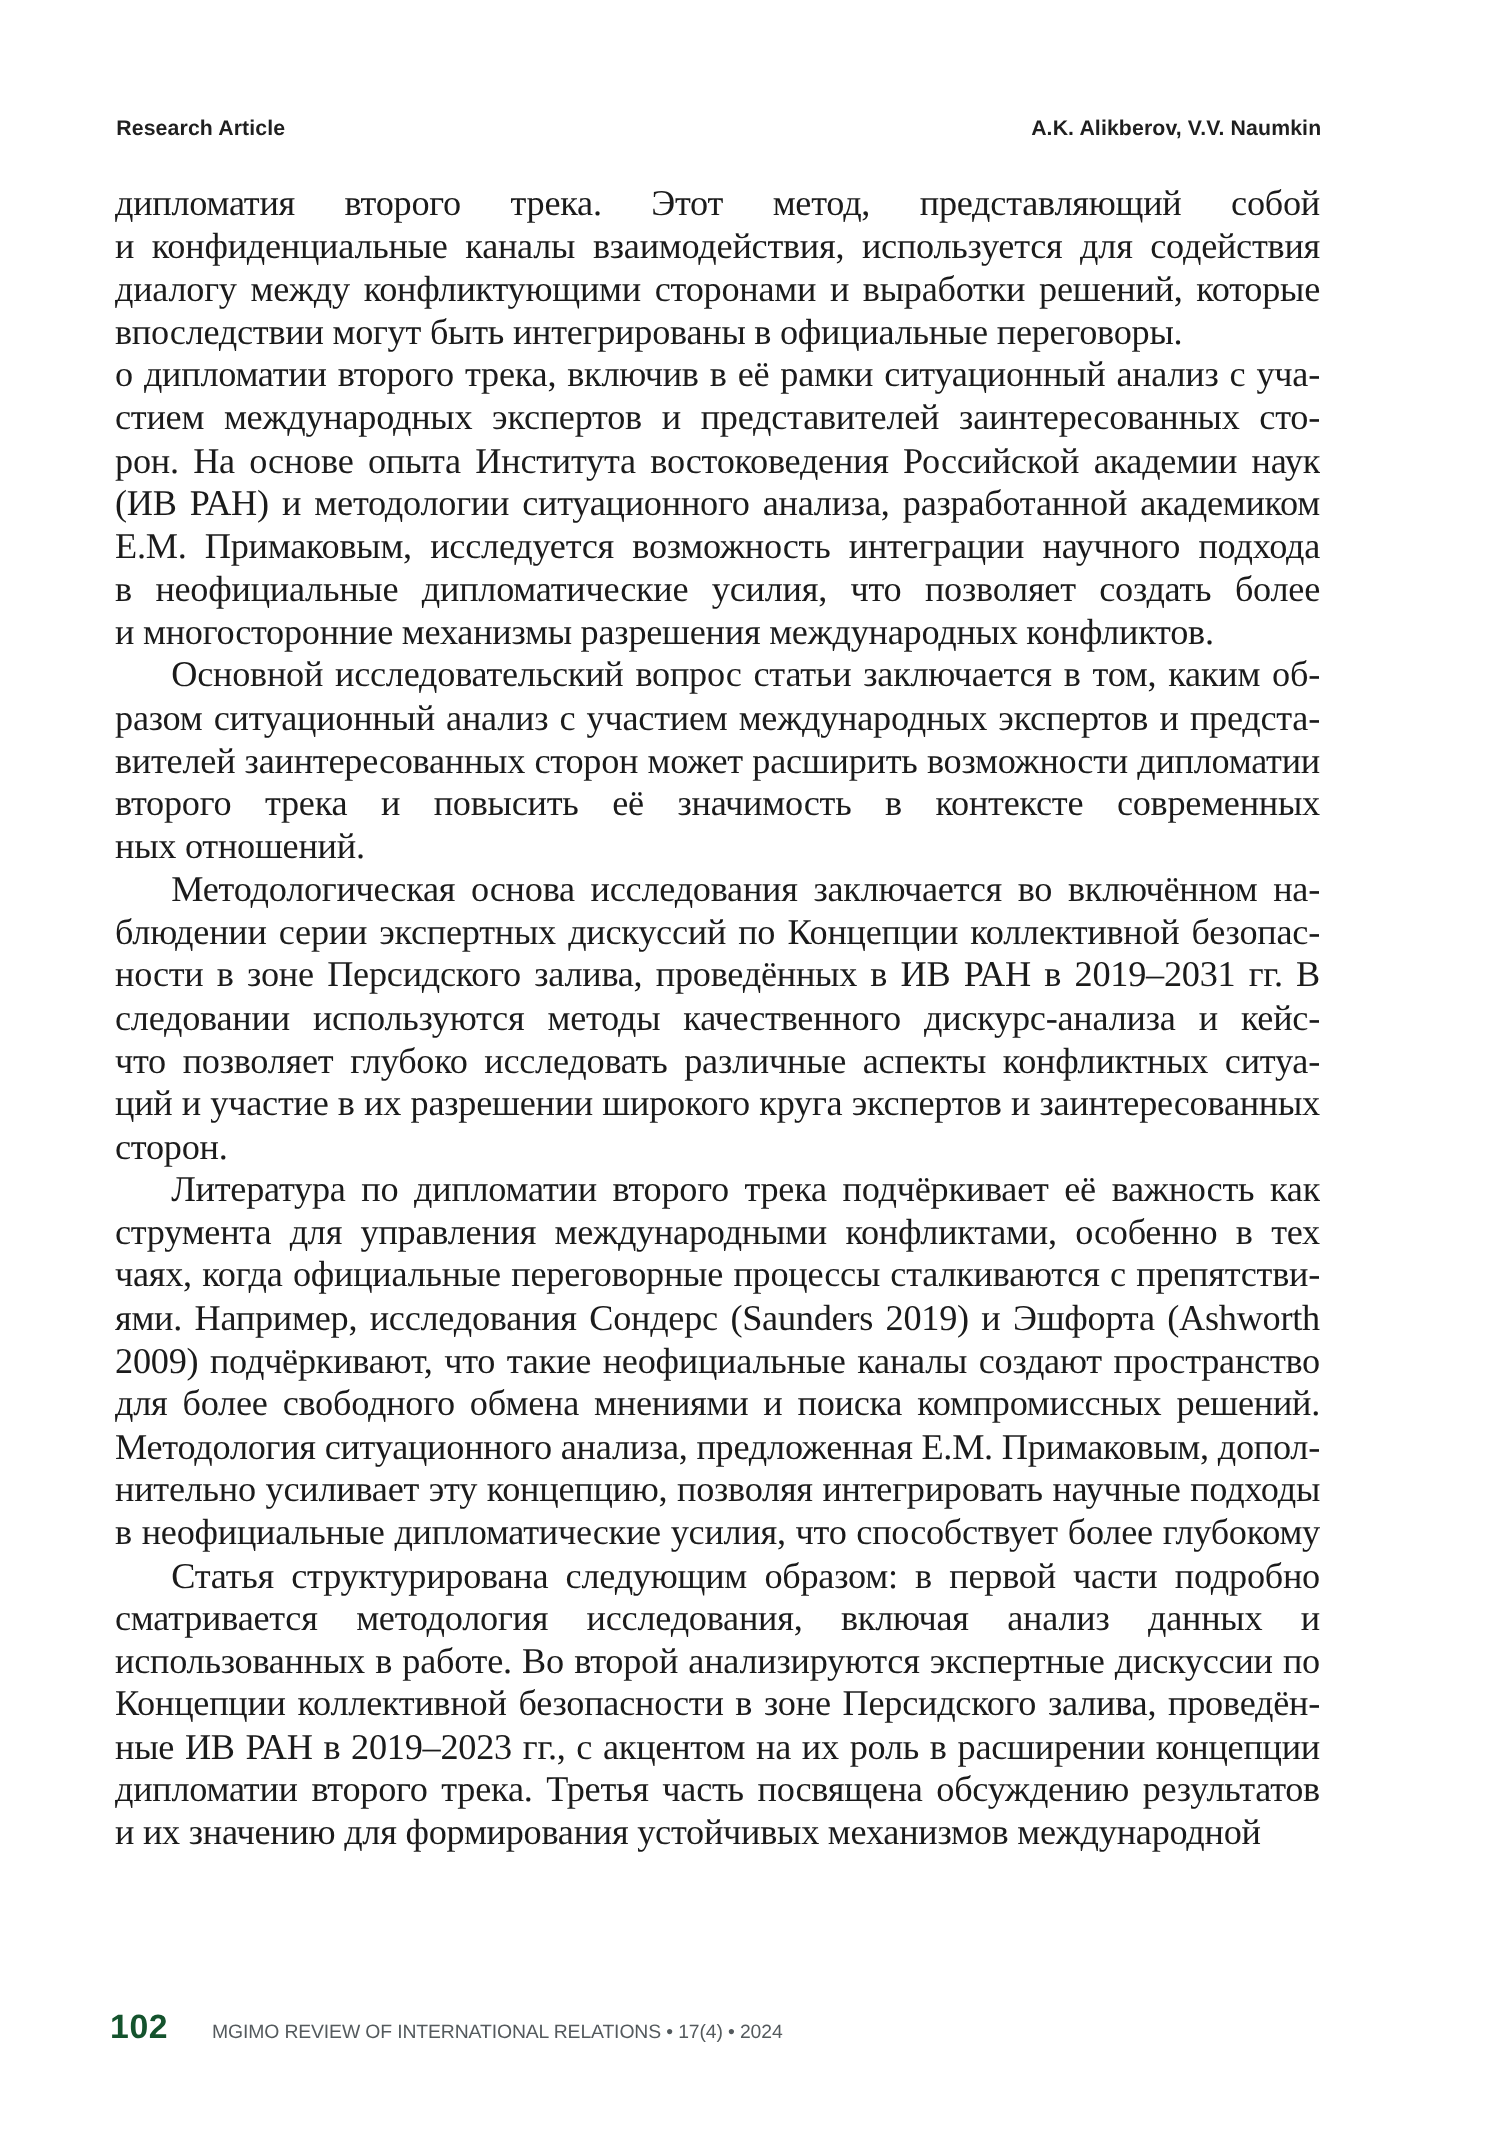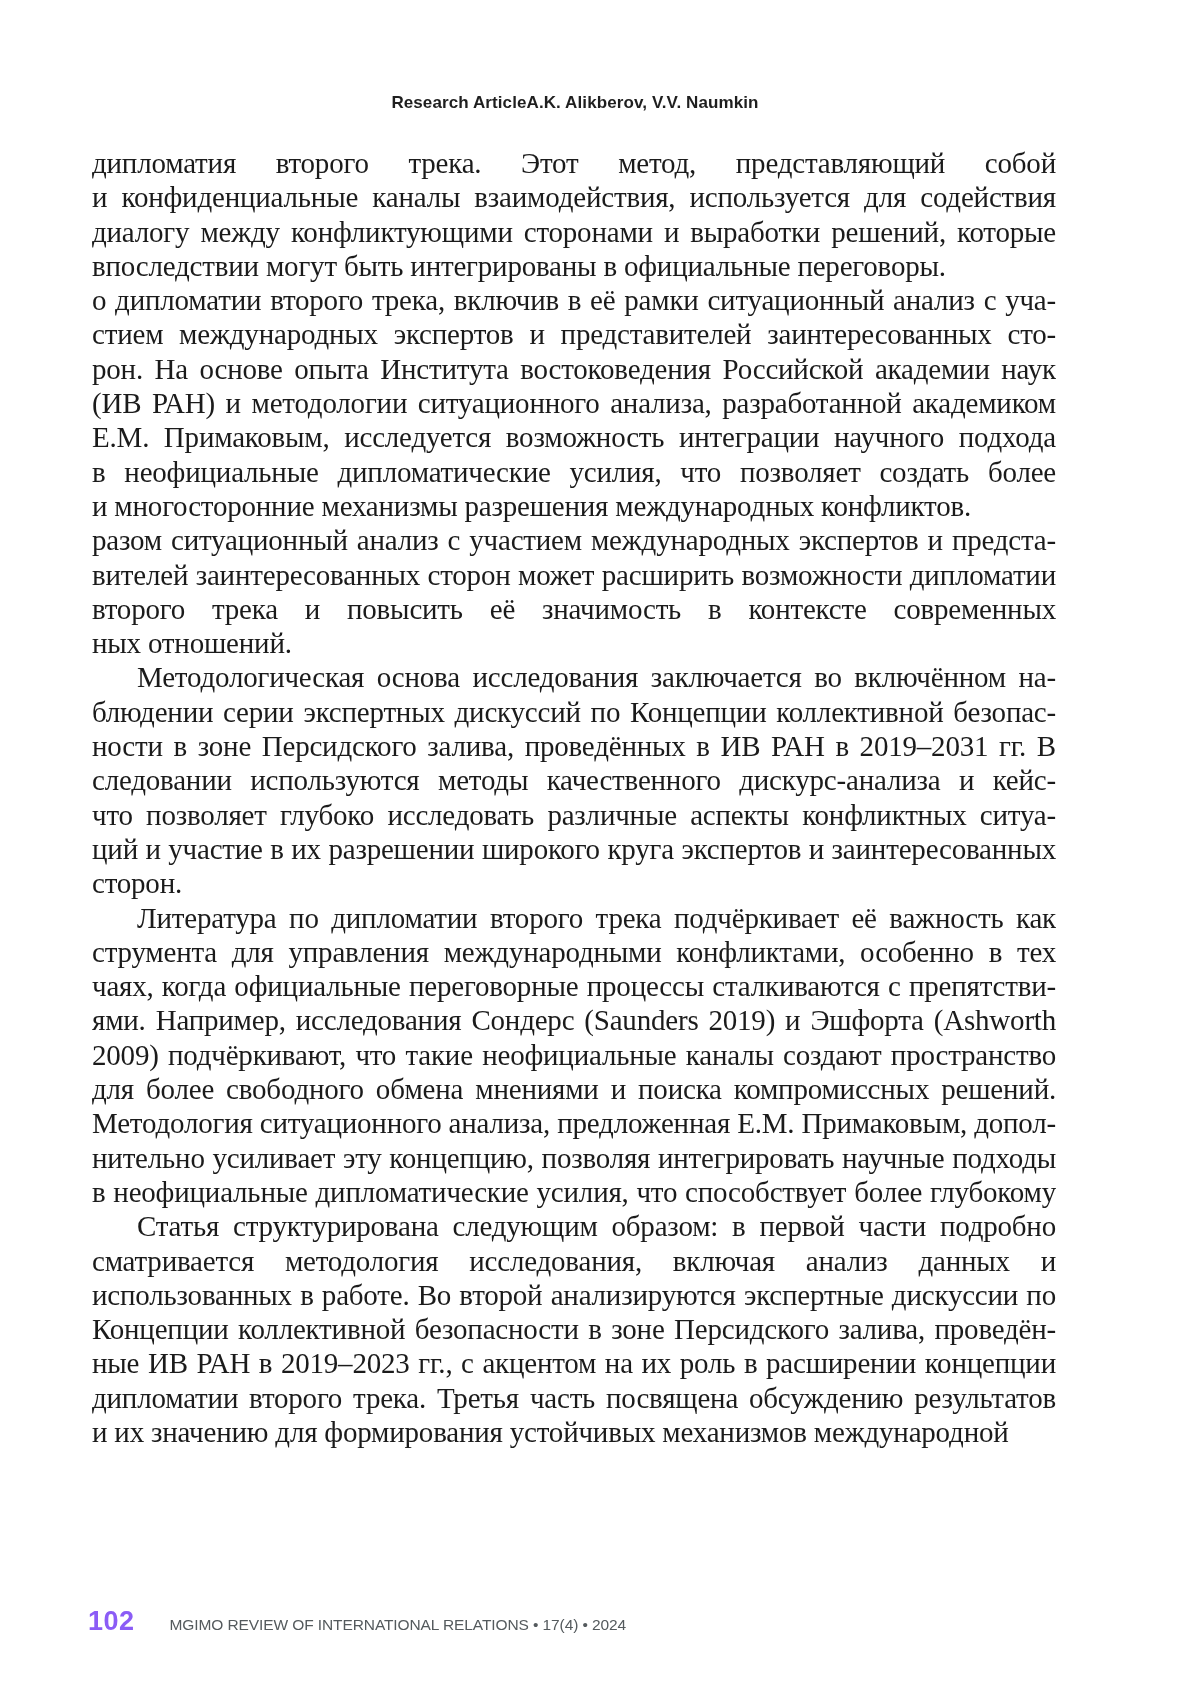--- a/index.html
+++ b/index.html
@@ -8,21 +8,21 @@
     background: #ffffff;
     position: relative;
     font-family: "Liberation Serif", serif;
     overflow: hidden;
   }
   .page { position: absolute; inset: 0; }
 
   .header {
     position: absolute;
     left: 93px; right: 143px; top: 93px;
-    display: flex; justify-content: center; align-items: baseline;
+    display: flex; justify-content: space-between; align-items: baseline;
     font-family: "Liberation Sans", sans-serif;
     font-size: 17px; font-weight: 600;
     color: #1f1f1f;
     letter-spacing: 0.1px;
   }
 
   .body-text {
     position: absolute;
     left: 92px; width: 964px; top: 146px;
     font-size: 29px;
@@ -39,21 +39,21 @@
   .line.last { text-align-last: left; }
   .line.indent { padding-left: 45px; }
 
   .footer {
     position: absolute;
     left: 88px; top: 1606px;
     display: flex; align-items: baseline; gap: 35px;
     font-family: "Liberation Sans", sans-serif;
   }
   .page-num {
-    font-size: 27px; font-weight: 700; color: #8b5cf6;
+    font-size: 27px; font-weight: 700; color: #14532d;
     letter-spacing: 0.5px;
   }
   .journal-line {
     font-size: 15.5px; font-weight: 400;
     color: #545a5d;
     letter-spacing: -0.1px;
   }
 </style>
 </head>
 <body>
@@ -70,20 +70,21 @@
       <div class="line">и конфиденциальные каналы взаимодействия, используется для содействия</div>
       <div class="line">диалогу между конфликтующими сторонами и выработки решений, которые</div>
       <div class="line last">впоследствии могут быть интегрированы в официальные переговоры.</div>
       <div class="line">о дипломатии второго трека, включив в её рамки ситуационный анализ с уча-</div>
       <div class="line">стием международных экспертов и представителей заинтересованных сто-</div>
       <div class="line">рон. На основе опыта Института востоковедения Российской академии наук</div>
       <div class="line">(ИВ РАН) и методологии ситуационного анализа, разработанной академиком</div>
       <div class="line">Е.М. Примаковым, исследуется возможность интеграции научного подхода</div>
       <div class="line">в неофициальные дипломатические усилия, что позволяет создать более гибкие</div>
       <div class="line last">и многосторонние механизмы разрешения международных конфликтов.</div>
+      <div class="line indent">Основной исследовательский вопрос статьи заключается в том, каким об-</div>
       <div class="line">разом ситуационный анализ с участием международных экспертов и предста-</div>
       <div class="line">вителей заинтересованных сторон может расширить возможности дипломатии</div>
       <div class="line">второго трека и повысить её значимость в контексте современных международ-</div>
       <div class="line last">ных отношений.</div>
       <div class="line indent">Методологическая основа исследования заключается во включённом на-</div>
       <div class="line">блюдении серии экспертных дискуссий по Концепции коллективной безопас-</div>
       <div class="line">ности в зоне Персидского залива, проведённых в ИВ РАН в 2019–2031 гг. В ис-</div>
       <div class="line">следовании используются методы качественного дискурс-анализа и кейс-стади,</div>
       <div class="line">что позволяет глубоко исследовать различные аспекты конфликтных ситуа-</div>
       <div class="line">ций и участие в их разрешении широкого круга экспертов и заинтересованных</div>

